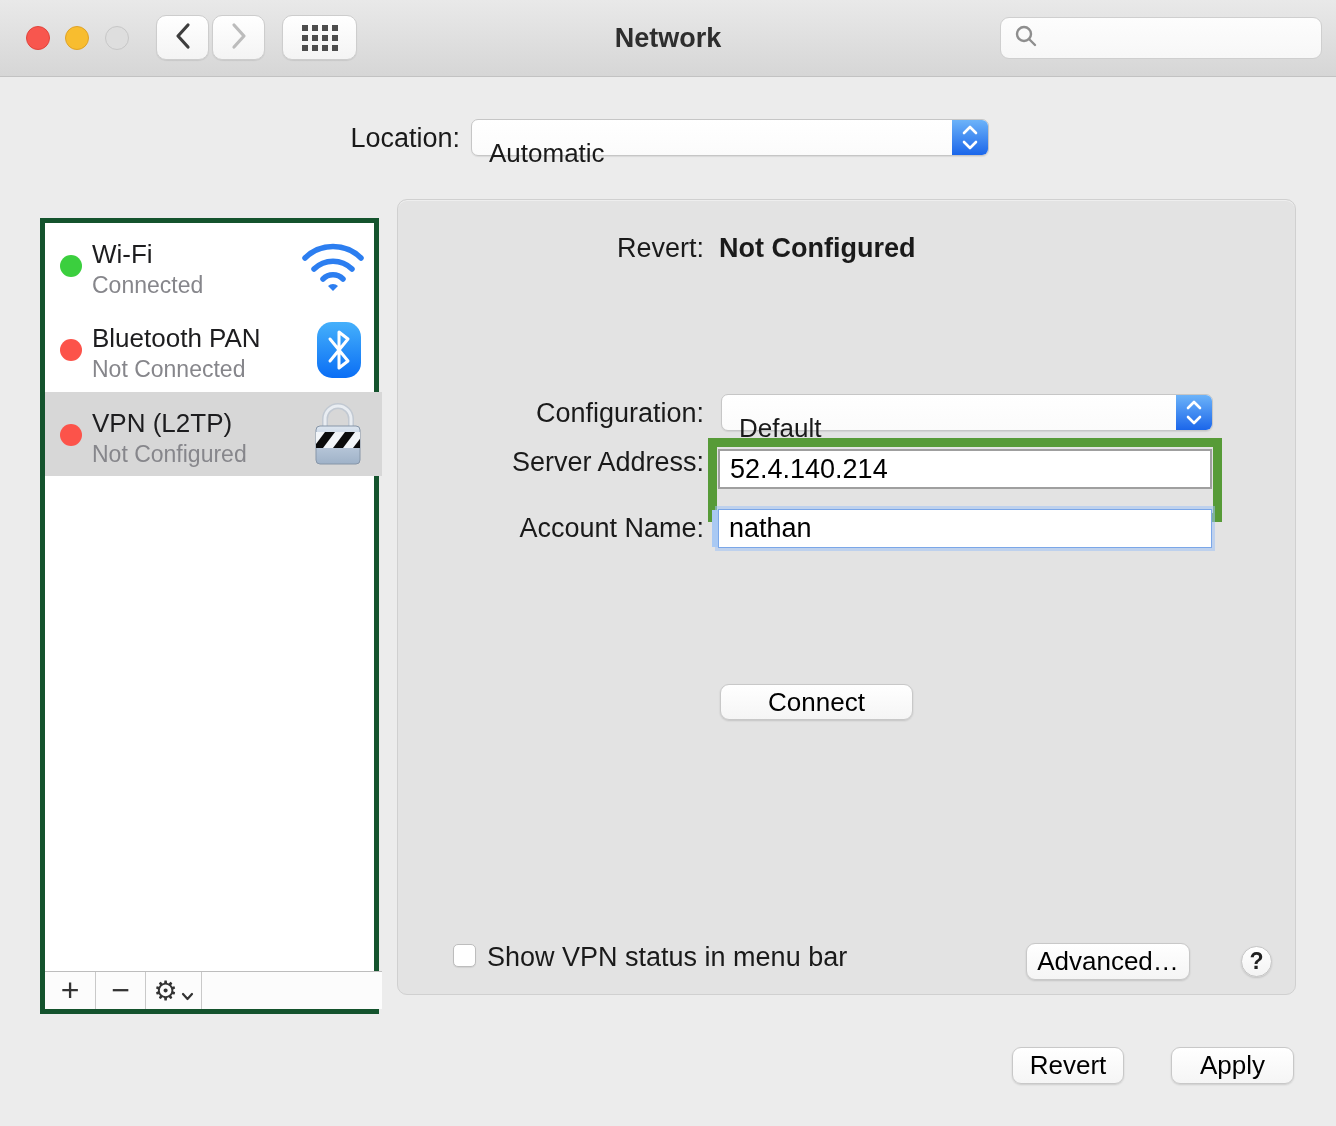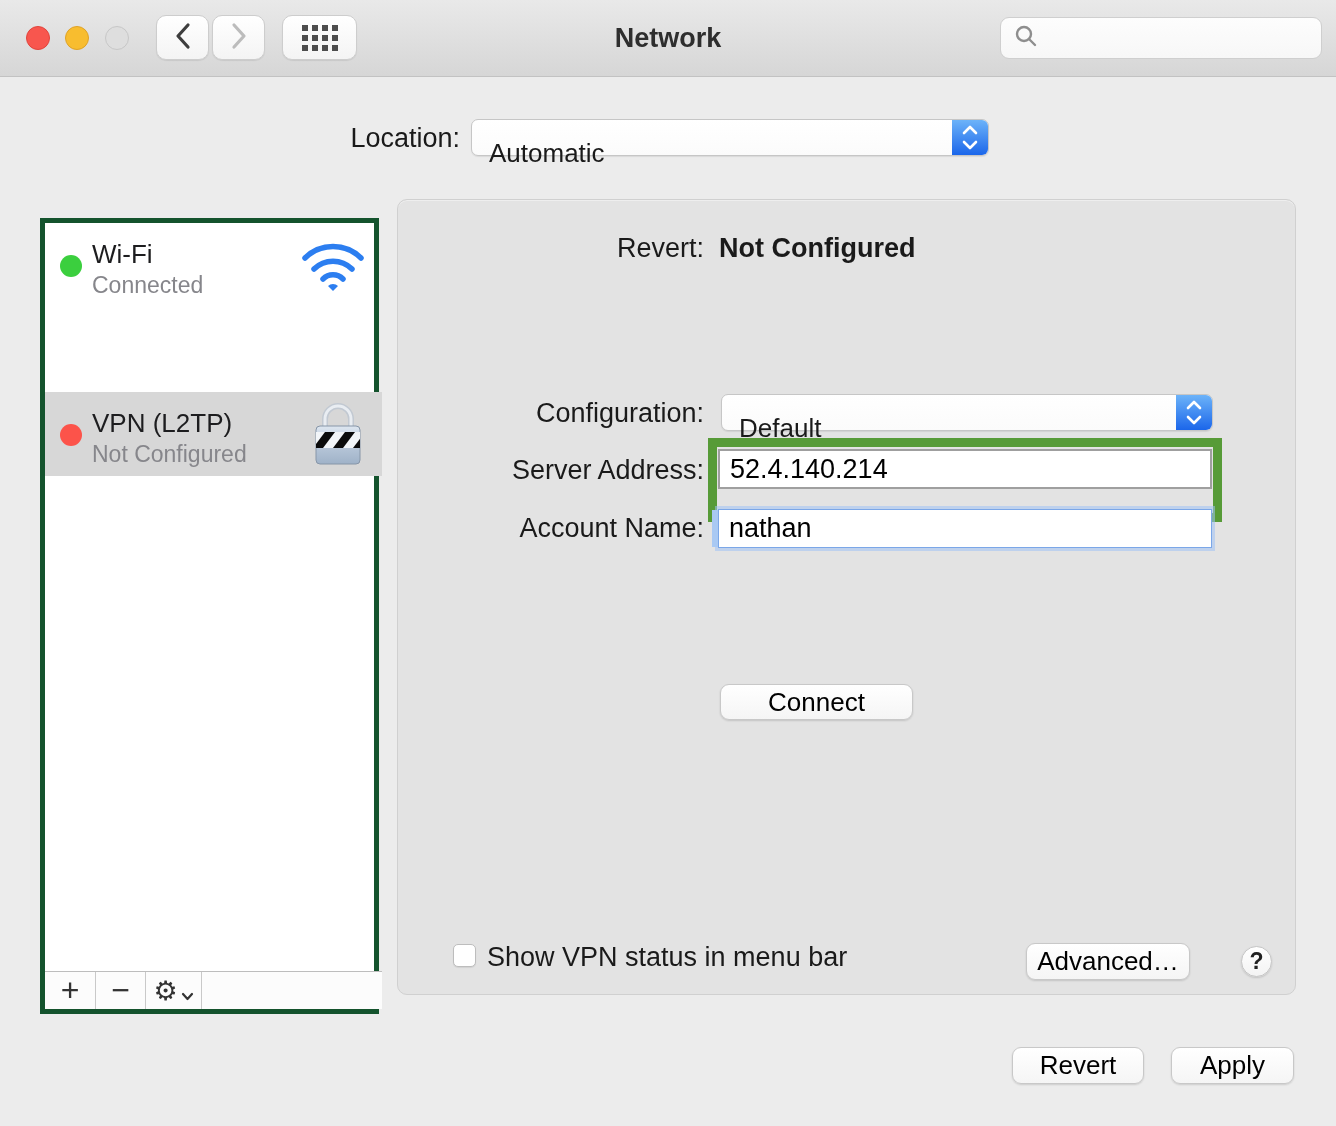--- a/index.html
+++ b/index.html
@@ -132,21 +132,21 @@
     font-size:23px; font-weight:700; color:#222;
   }
   .checkbox {
     position:absolute; left:55px; top:744px; width:23px; height:23px;
     background:#fff; border:1px solid #bdbdbd; border-radius:5px;
     box-shadow:0 1px 1px rgba(0,0,0,.08);
   }
   .checkbox-label { position:absolute; left:89px; top:742px; font-size:27px; }
 
   
-  .btn-revert { left:1012px; top:1047px; width:132px; height:37px; }
+  .btn-revert { left:1012px; top:1047px; width:112px; height:37px; }
   .btn-apply  { left:1171px; top:1047px; width:123px; height:37px; }
 </style>
 </head>
 <body>
 
 <div class="titlebar">
   <div class="traffic tl-red"></div>
   <div class="traffic tl-yellow"></div>
   <div class="traffic tl-gray"></div>
 
@@ -215,20 +215,37 @@
     <span class="svc-icon" style="left:253px; top:15px;">
       <svg width="70" height="54" viewBox="0 0 70 54">
         <path d="M7 20 A40 40 0 0 1 63 20" fill="none" stroke="#2c7ef0" stroke-width="5.5" stroke-linecap="round"></path>
         <path d="M16 31 A27 27 0 0 1 54 31" fill="none" stroke="#2c7ef0" stroke-width="5.5" stroke-linecap="round"></path>
         <path d="M25 41 A14 14 0 0 1 45 41" fill="none" stroke="#2c7ef0" stroke-width="5.5" stroke-linecap="round"></path>
         <path d="M30 48 L35 53 L40 48 A7 7 0 0 0 30 48 Z" fill="#2c7ef0"></path>
       </svg>
     </span>
   </div>
 
+  <div class="svc" style="top:84px;">
+    <div class="svc-dot dot-red"></div>
+    <div class="svc-name">Bluetooth PAN</div>
+    <div class="svc-status">Not Connected</div>
+    <span class="svc-icon" style="left:272px; top:15px;">
+      <svg width="44" height="56" viewBox="0 0 44 56">
+        <defs>
+            <linearGradient id="btg" x1="0" y1="0" x2="0" y2="1">
+          <stop offset="0" stop-color="#45b0fb"></stop>
+              <stop offset="1" stop-color="#0a6ef5"></stop>
+        </linearGradient>
+          </defs>
+        <rect x="0" y="0" width="44" height="56" rx="15" fill="url(#btg)"></rect>
+        <path d="M13 17 L31 39 L22 46 L22 10 L31 17 L13 39" fill="none" stroke="#fff" stroke-width="3" stroke-linecap="round" stroke-linejoin="round"></path>
+      </svg>
+    </span>
+  </div>
 
   <div class="svc selected" style="top:169px;">
     <div class="svc-dot dot-red"></div>
     <div class="svc-name">VPN (L2TP)</div>
     <div class="svc-status">Not Configured</div>
     <span class="svc-icon" style="left:266px; top:10px;">
       <svg width="54" height="64" viewBox="0 0 54 64">
         <defs>
           <linearGradient id="lockbody" x1="0" y1="0" x2="0" y2="1">
             <stop offset="0" stop-color="#dde6f0"></stop>
@@ -277,21 +294,21 @@
     <span class="stepper">
       <svg width="18" height="11" viewBox="0 0 18 11">
           <path d="M3 8 L9 2 L15 8" fill="none" stroke="#fff" stroke-width="2.6" stroke-linecap="round" stroke-linejoin="round"></path>
         </svg>
       <svg width="18" height="11" viewBox="0 0 18 11">
           <path d="M3 3 L9 9 L15 3" fill="none" stroke="#fff" stroke-width="2.6" stroke-linecap="round" stroke-linejoin="round"></path>
         </svg>
     </span>
   </div>
 
-  <div class="plabel" style="top:255px;">Server Address:</div>
+  <div class="plabel" style="top:247px;">Server Address:</div>
   <div class="plabel" style="top:313px;">Account Name:</div>
 
   <div class="hl-box hl-fields">
     <input class="txtfield fld-server" type="text" value="52.4.140.214" style="">
     <input class="txtfield fld-account" type="text" value="nathan" style="">
   </div>
 
 
   <button class="mac-btn btn-connect">Connect</button>
 

